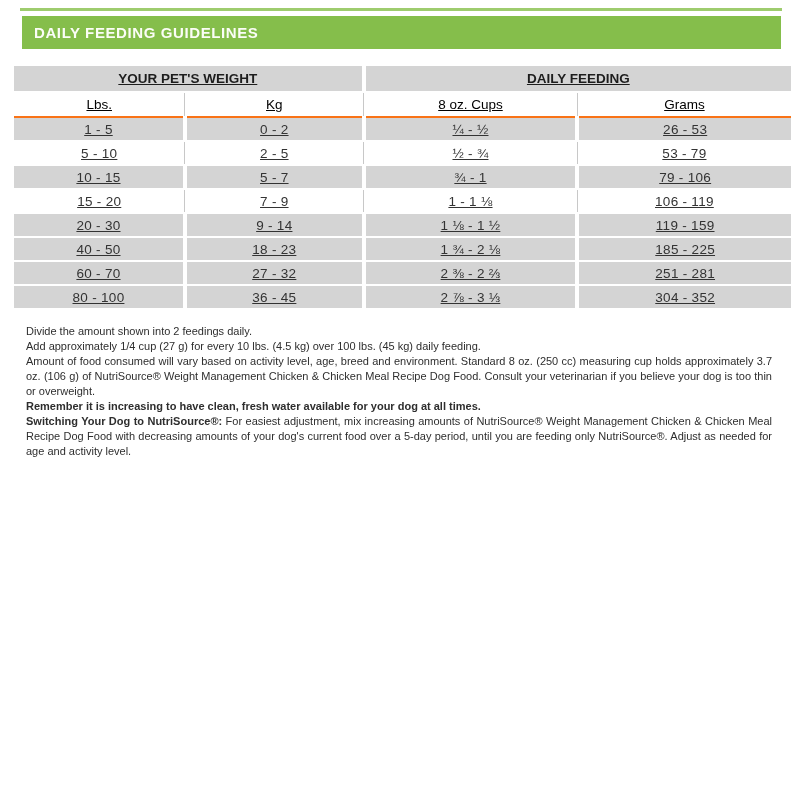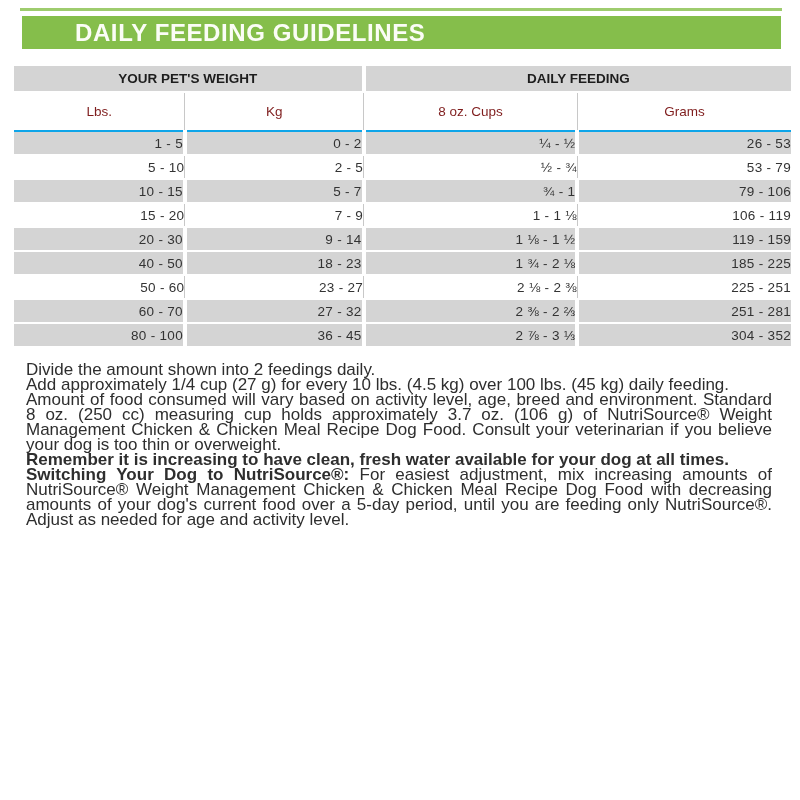--- a/index.html
+++ b/index.html
@@ -25,67 +25,66 @@
   }
   .title-bar {
     margin: 5px 19px 0 22px;
     height: 33px;
     background: var(--green);
     display: flex;
     align-items: center;
     padding-left: 12px;
   }
   .title-bar h1 {
-    font-size: 24px;
+    font-size: 15px;
     font-weight: bold;
     color: var(--title_text);
     letter-spacing: 0.6px;
-    margin-left: 41px;
   }
   table.feeding {
     margin: 17px 9px 0 14px;
     width: 777px;
     border-collapse: collapse;
     table-layout: fixed;
     font-size: 13.5px;
   }
   table.feeding th, table.feeding td {
     text-align: center;
     vertical-align: middle;
     font-weight: normal;
+    text-decoration: underline;
   }
   tr.group-header th {
     background: var(--row_gray);
     font-weight: bold;
     font-size: 13.5px;
     height: 26px;
     color: #1d1d1d;
     border-bottom: 2px solid #fff;
   }
   tr.group-header th:first-child { border-right: 4px solid #fff; }
   tr.col-header th {
-    height: 39px;
+    height: 25px;
     background: #fff;
-    border-bottom: 2px solid #0ea5e9;
-    color: #7f1d1d;
+    border-bottom: 2px solid #f97316;
+    color: #000000;
   }
   tr.col-header th:not(:last-child) { border-right: 1px solid var(--cell_line); }
   tr.data-row td {
     height: 24px;
     color: #333333;
     border-bottom: 2px solid #fff;
     letter-spacing: 0.3px;
-    text-align: right;
   }
   tr.data-row.gray td { background: var(--row_gray); }
   tr.data-row.gray td:not(:last-child) { border-right: 4px solid #fff; }
   tr.data-row.white td:not(:last-child) { border-right: 1px solid var(--cell_line); }
   .notes {
     margin: 14px 28px 0 26px;
-    font-size: 17px;
+    font-size: 11px;
     line-height: 15px;
   }
   .notes p { margin: 0; }
   .notes .justified { text-align: justify; }
   .bold { font-weight: bold; }
   .block { margin-top: 15px; }
   .calorie { margin-top: 16px; }
 </style>
 </head>
 <body>
@@ -144,26 +143,20 @@
         <td>9 - 14</td>
         <td>1 ⅛ - 1 ½</td>
         <td>119 - 159</td>
       </tr>
       <tr class="data-row gray">
         <td>40 - 50</td>
         <td>18 - 23</td>
         <td>1 ¾ - 2 ⅛</td>
         <td>185 - 225</td>
       </tr>
-      <tr class="data-row white">
-        <td>50 - 60</td>
-        <td>23 - 27</td>
-        <td>2 ⅛ - 2 ⅜</td>
-        <td>225 - 251</td>
-      </tr>
       <tr class="data-row gray">
         <td>60 - 70</td>
         <td>27 - 32</td>
         <td>2 ⅜ - 2 ⅔</td>
         <td>251 - 281</td>
       </tr>
       <tr class="data-row gray">
         <td>80 - 100</td>
         <td>36 - 45</td>
         <td>2 ⅞ - 3 ⅓</td>

